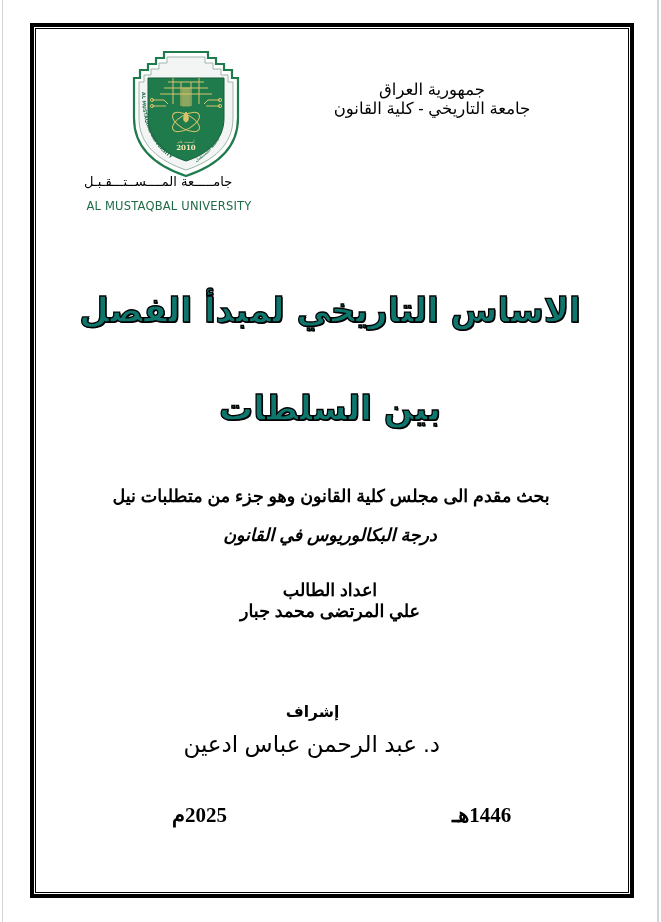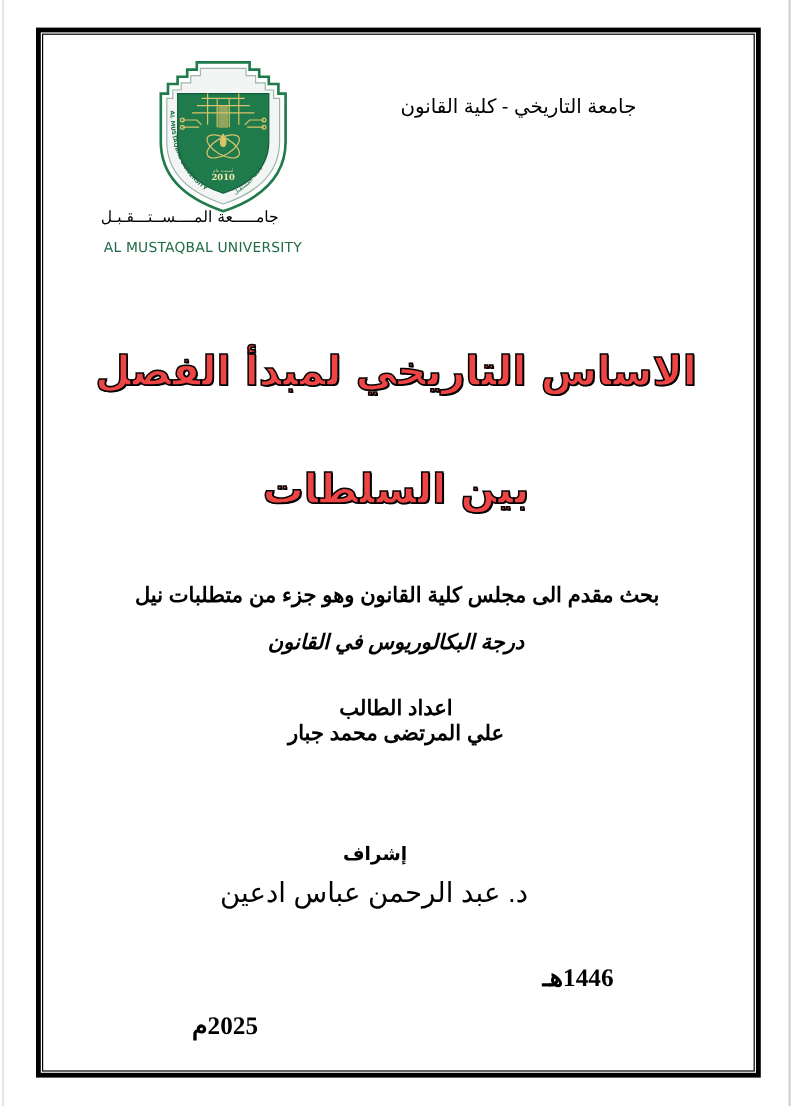--- a/index.html
+++ b/index.html
@@ -41,21 +41,21 @@
       position: absolute; left: 300px; top: 80px; width: 264px;
       direction: rtl; text-align: center;
       font-family: "Liberation Sans", sans-serif; font-size: 16.5px; line-height: 19px;
     }
     .inst div { white-space: nowrap; }
 
     
     .title {
       position: absolute; left: 60px; width: 540px; text-align: center;
       direction: rtl; font-family: "DejaVu Sans", sans-serif; font-weight: bold;
-      font-size: 34px; color: #ef4444;
+      font-size: 34px; color: #0f766e;
       -webkit-text-stroke: 1.3px #000;
       text-shadow: 1px 1px 0 #000;
       white-space: nowrap; letter-spacing: 1px;
     }
     .title-1 { top: 290px; }
     .title-2 { top: 388px; }
 
     .body-line {
       position: absolute; left: 60px; width: 540px; text-align: center;
       direction: rtl; font-family: "Liberation Sans", sans-serif; font-weight: bold;
@@ -73,21 +73,21 @@
     .sup-name {
       position: absolute; left: 190px; width: 250px; top: 731px; text-align: center;
       direction: rtl; font-size: 23px; white-space: nowrap;
     }
 
     .date {
       position: absolute; top: 803px; font-family: "Liberation Serif", "DejaVu Serif", serif;
       font-weight: bold; font-size: 21px; direction: rtl; white-space: nowrap;
     }
     .date-hijri { left: 452px; }
-    .date-greg { left: 160px; margin-top: 40px; }
+    .date-greg { left: 172px; }
   </style>
 </head>
 <body>
 
 <div class="edge-left"></div>
 <div class="edge-right"></div>
 
 <div class="frame-outer"></div>
 <div class="frame-inner"></div>
 
@@ -123,20 +123,21 @@
     <path id="ringR" d="M78 114 C100 100 112 80 112 44" fill="none"></path>
     <text font-size="5" fill="#1f6b47" font-family="DejaVu Sans, sans-serif">
       <textPath href="#ringR">جامعة المستقبل</textPath>
     </text>
   </svg>
 </div>
 <div class="logo-ar">جامـــــعة المــــســتـــقـبـل</div>
 <div class="logo-en">AL MUSTAQBAL UNIVERSITY</div>
 
 <div class="inst">
+  <div>جمهورية العراق</div>
   <div>جامعة التاريخي  - كلية القانون</div>
 </div>
 
 <div class="title title-1">الاساس التاريخي لمبدأ الفصل</div>
 <div class="title title-2">بين السلطات</div>
 
 <div class="body-line bl-1">بحث مقدم الى مجلس كلية القانون وهو جزء من متطلبات نيل</div>
 <div class="body-line bl-2">درجة البكالوريوس في القانون</div>
 <div class="body-line bl-3">اعداد الطالب</div>
 <div class="body-line bl-4">علي المرتضى محمد جبار</div>

